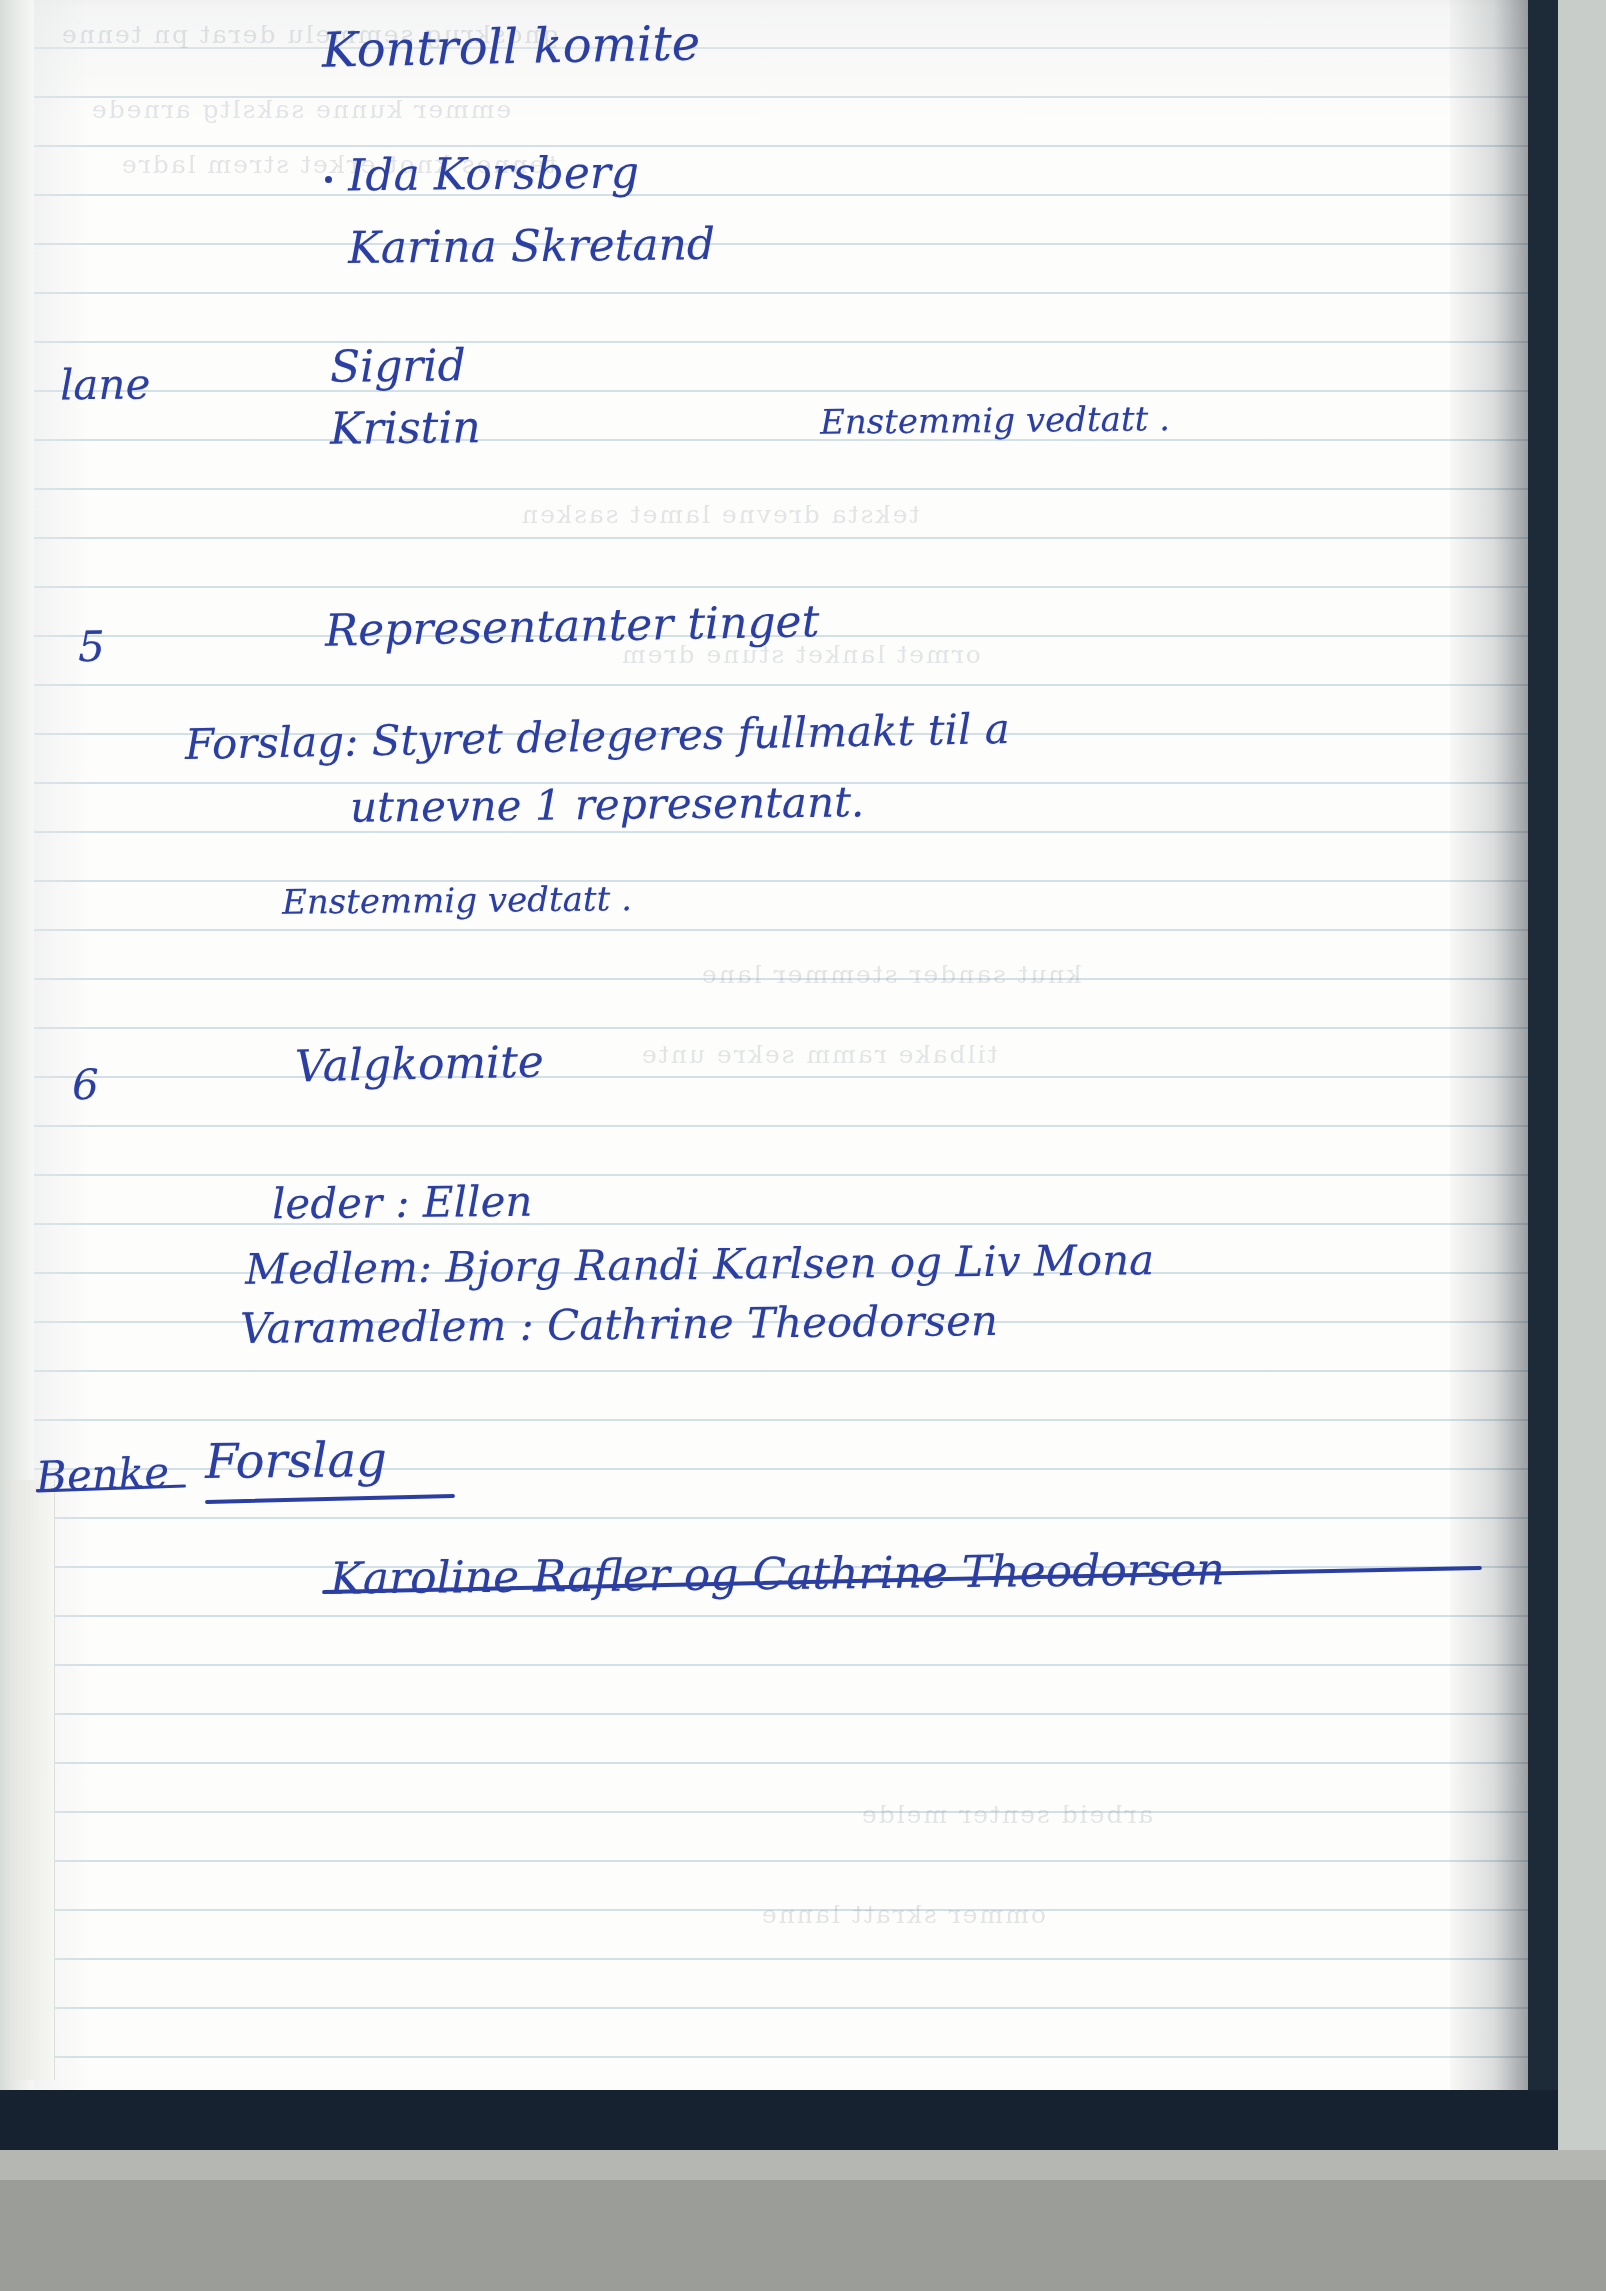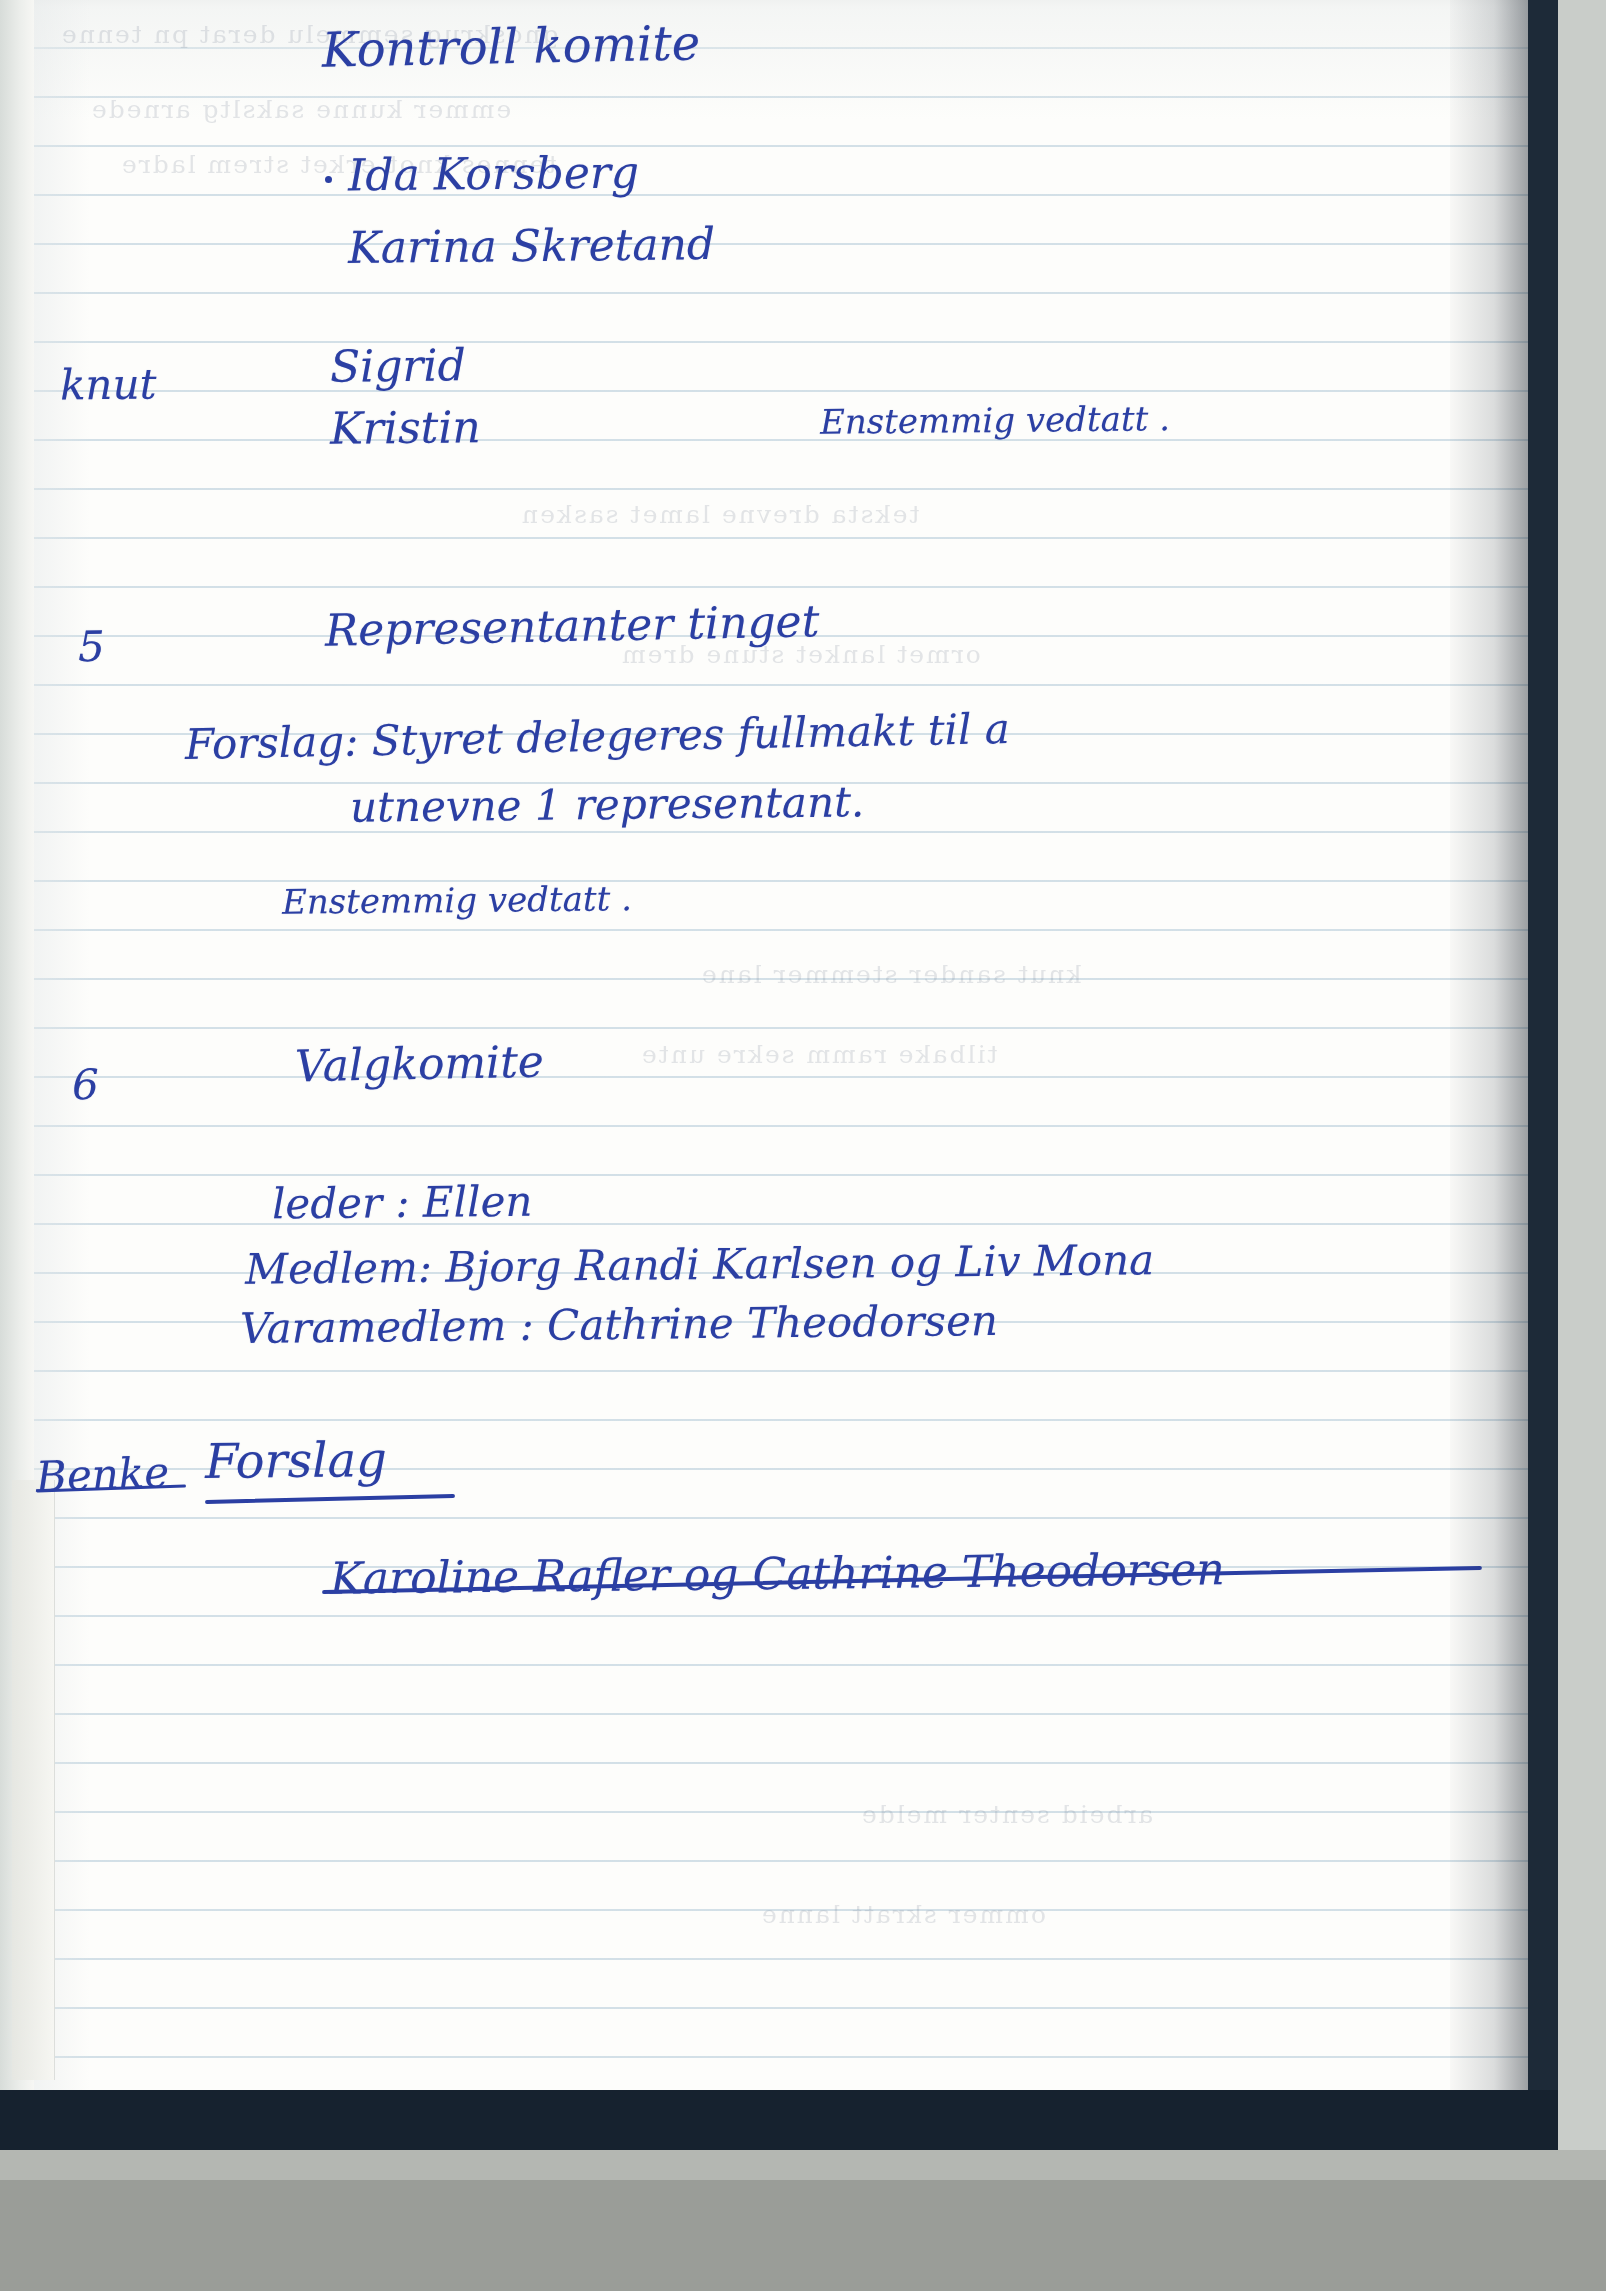--- a/index.html
+++ b/index.html
@@ -204,21 +204,21 @@
   <div class="ghost" style="left:760px; top:1900px;">ommer  skratt  lanne</div>
 
   <div class="hw big rot-b" style="left:322px; top:18px;">Kontroll komite</div>
 
   <span class="bullet-dot"></span>
 
   <div class="hw s1 rot-c" style="left:348px; top:148px;">Ida Korsberg</div>
 
   <div class="hw s1 rot-c" style="left:348px; top:220px;">Karina Skretand</div>
 
-  <div class="hw s2 rot-c" style="left:60px; top:360px;">knut</div>
+  <div class="hw s2 rot-c" style="left:60px; top:360px;">lane</div>
 
   <div class="hw s1 rot-c" style="left:330px; top:340px;">Sigrid</div>
 
   <div class="hw s1 rot-c" style="left:330px; top:402px;">Kristin</div>
 
   <div class="hw s4 rot-c" style="left:820px; top:400px;">Enstemmig vedtatt .</div>
 
   <div class="hw s2 rot-c" style="left:78px; top:622px;">5</div>
 
   <div class="hw s1 rot-b" style="left:325px; top:600px;">Representanter tinget</div>

